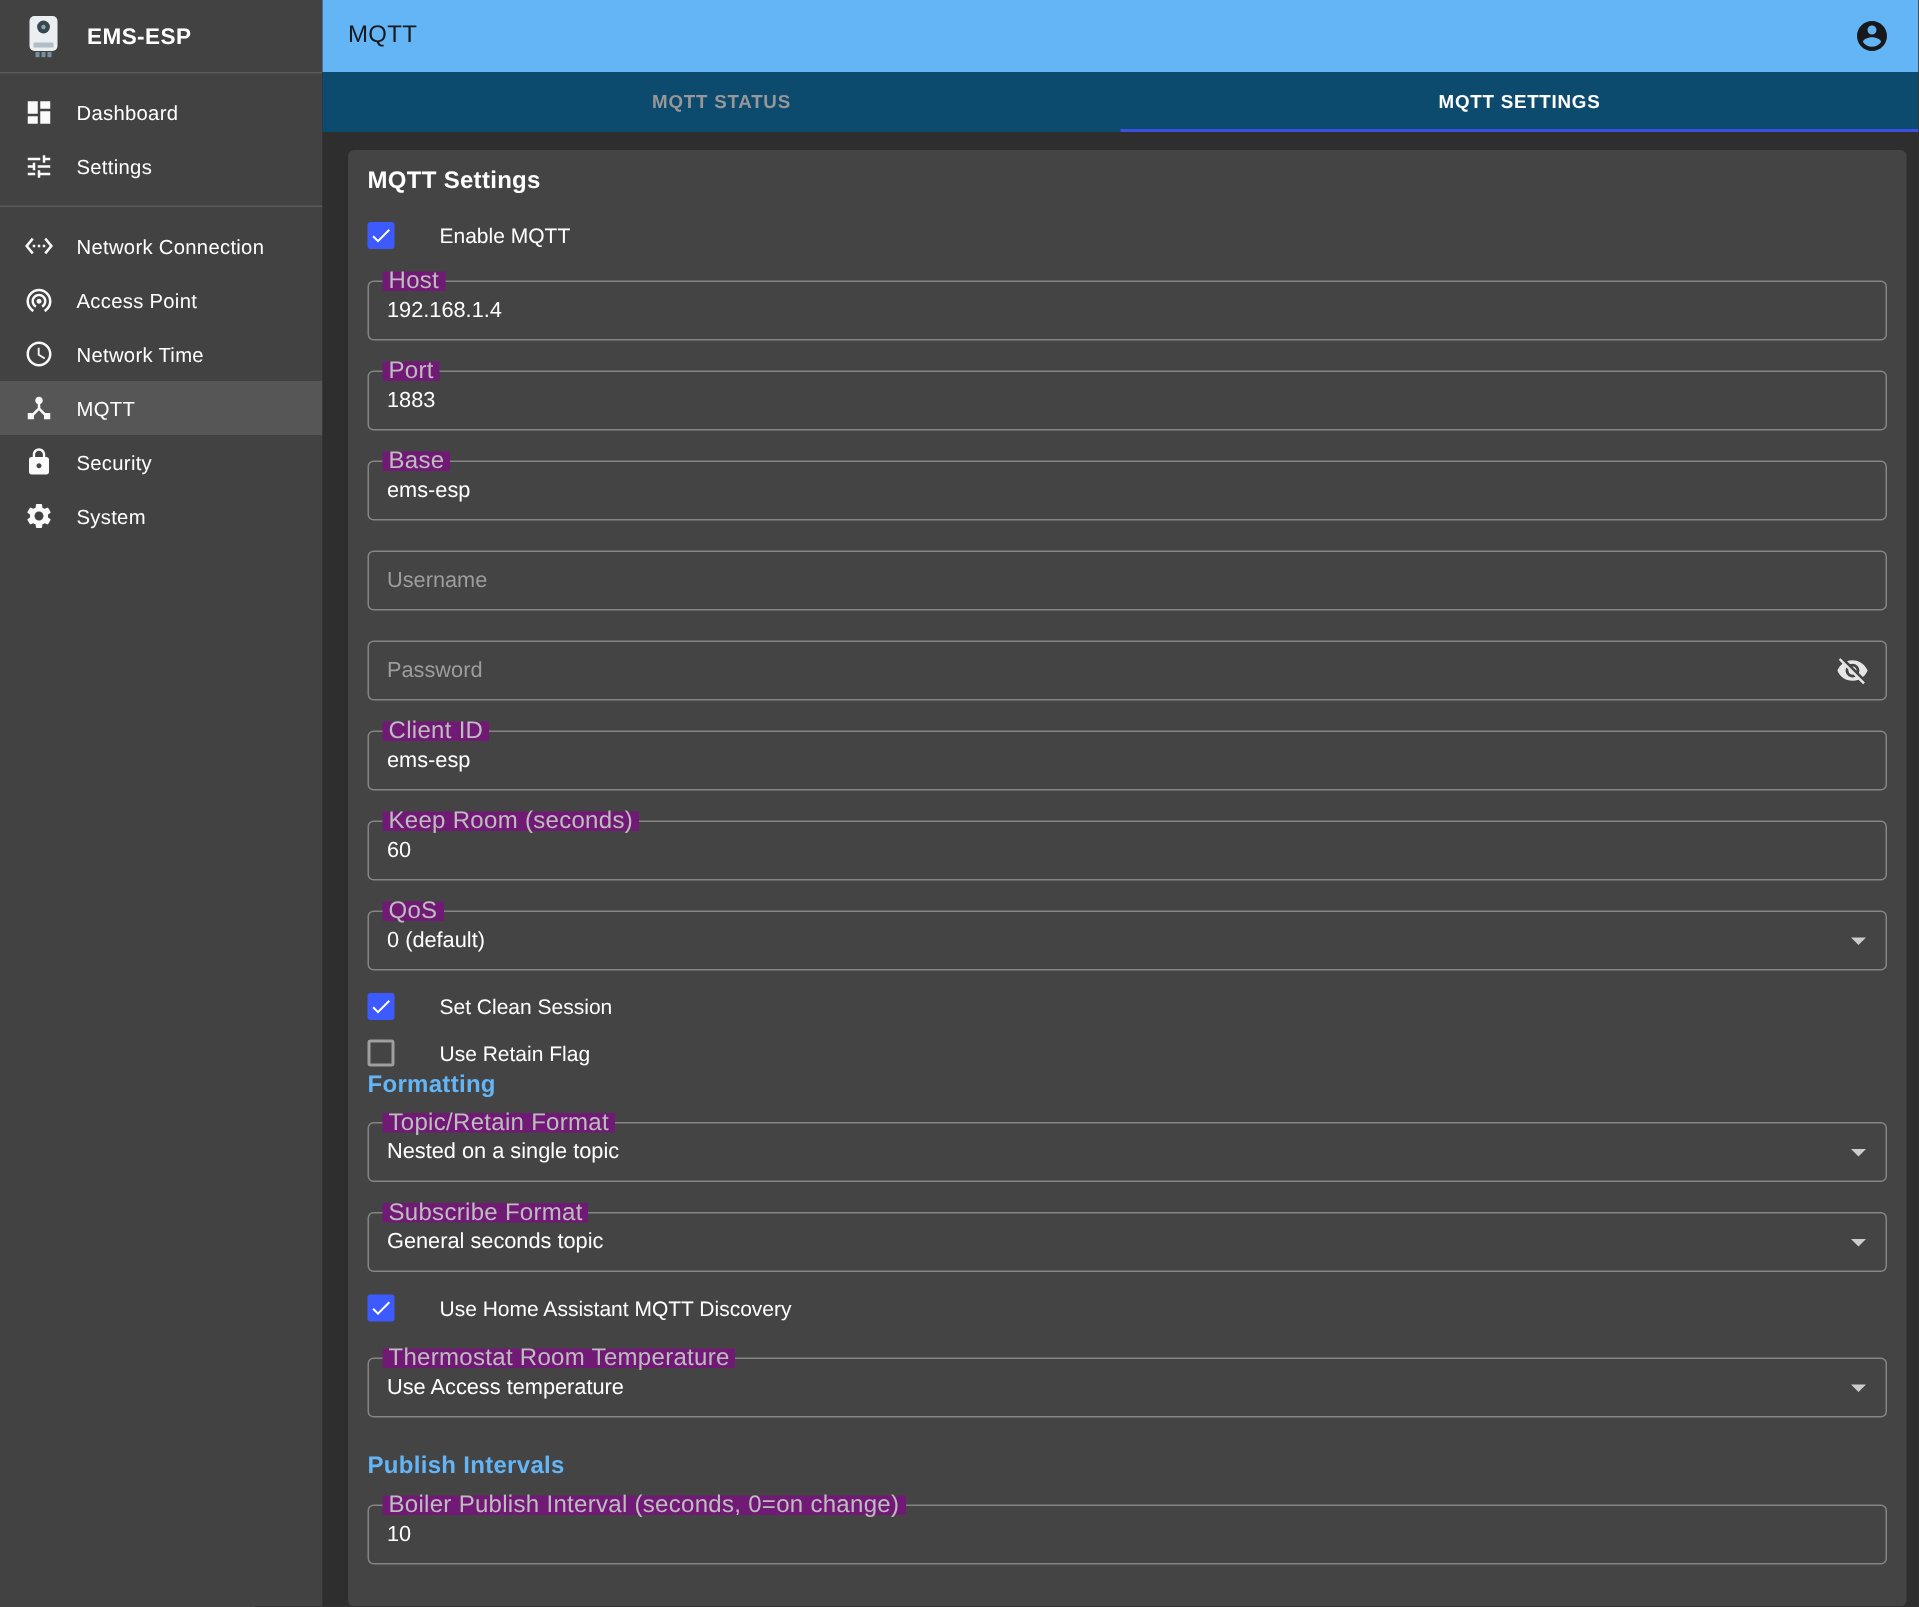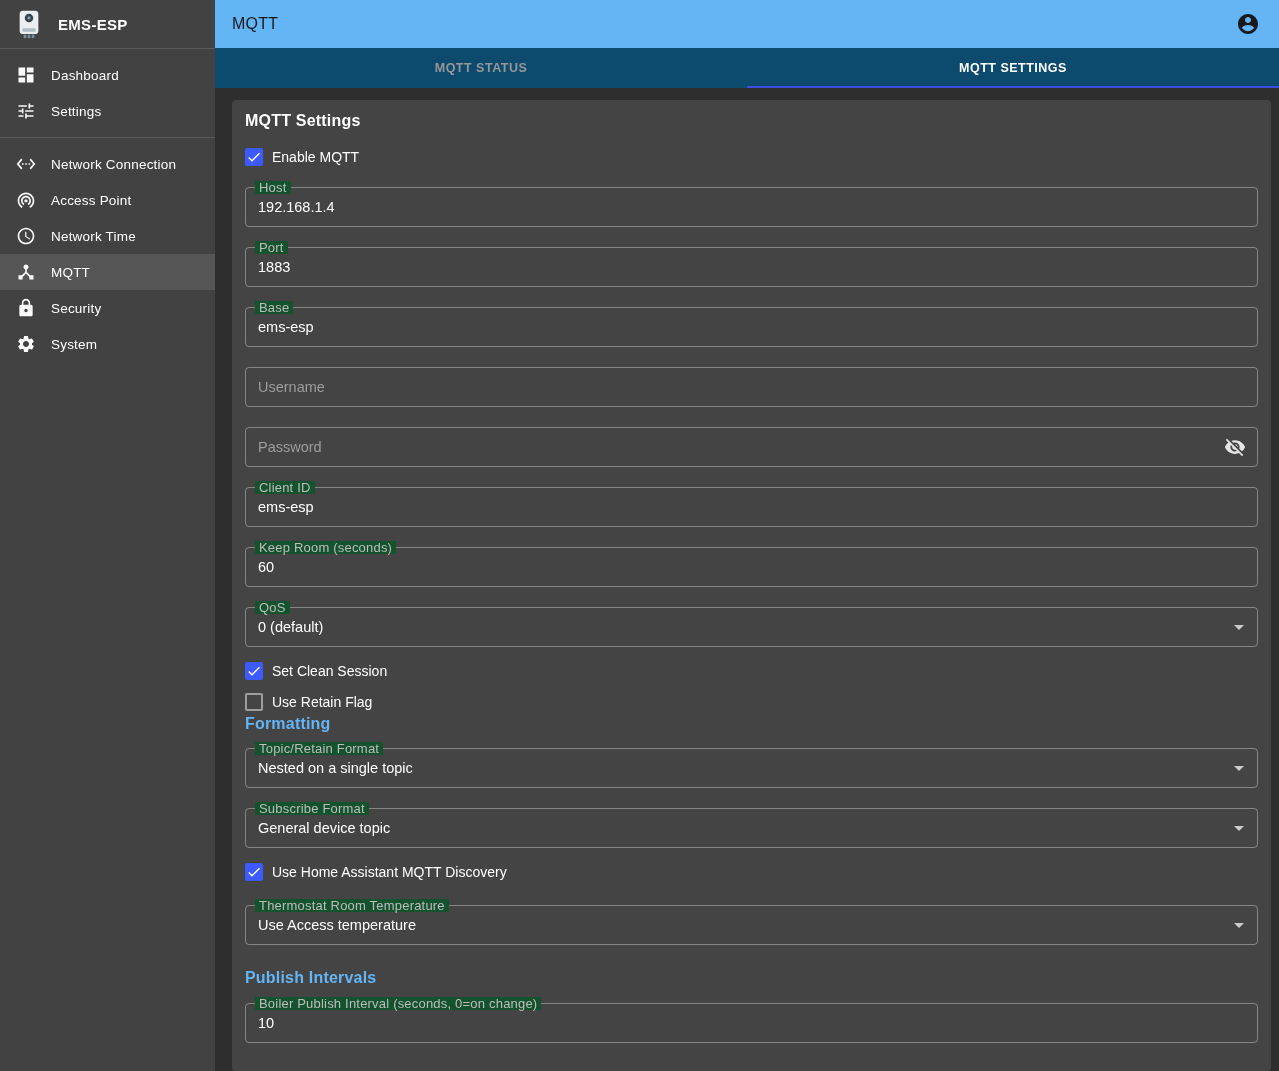--- a/index.html
+++ b/index.html
@@ -30,33 +30,33 @@
   .tab { flex:1; position:relative; display:flex; align-items:center; justify-content:center;
          font-size:12.5px; font-weight:700; letter-spacing:.5px; color:#979797; text-transform:uppercase; cursor:pointer; }
   .tab.active { color:#fff; }
   .tab.active::after { content:""; position:absolute; bottom:0; left:0; right:0; height:2px; background:#3d4fe0; }
 
   .content { flex:1; overflow:hidden; }
   .card { margin:12px 8px 0 17px; background:#444; border-radius:4px; padding:12px 13px 28px; }
   .card-heading { color:#fff; font-size:16px; font-weight:700; margin-bottom:14px; letter-spacing:.2px; }
 
   
-  .check-row { display:flex; align-items:center; height:26px; gap:9px; cursor:pointer;text-align:right; }
+  .check-row { display:flex; align-items:center; height:26px; gap:30px; cursor:pointer;text-align:right; }
   .checkbox { width:18px; height:18px; flex:0 0 18px; border-radius:2px; position:relative; }
   .checkbox.checked { background:#3d5afe; }
   .checkbox.checked svg { width:16px; height:16px; fill:#fff; position:absolute; top:1px; left:1px; }
   .checkbox.unchecked { border:2px solid #9e9e9e; }
   .check-label { color:#fff; font-size:14px; }
 
   
   .form-row { position:relative; margin-top:20px; }
   .mt-17 { margin-top:17px; } .mt-16 { margin-top:16px; } .mt-15 { margin-top:15px; }
   .mt-14 { margin-top:20px; } .mt-11 { margin-top:11px; } .mt-5 { margin-top:5px; }
   .field { position:relative; height:40px; border:1px solid rgba(255,255,255,.35); border-radius:4px; }
-  .field-label { position:absolute; top:-7px; left:9px; background:#14532d; padding:0 4px; font-size:13px;
+  .field-label { position:absolute; top:-7px; left:9px; background:#701a75; padding:0 4px; font-size:16px;
                  color:#bdbdbd; letter-spacing:.2px; line-height:13px; white-space:nowrap; }
   .field-input { width:100%; height:100%; background:transparent; border:none; outline:none;
                  color:#fff; font-size:14.5px; padding:0 44px 0 12px; }
   .field-input::placeholder { color:#9d9d9d; opacity:1; }
   .select { cursor:pointer; }
   .select-value { position:absolute; left:12px; top:0; bottom:0; display:flex; align-items:center; color:#fff; font-size:14.5px; }
   .caret { position:absolute; right:13px; top:50%; margin-top:-2px; width:0; height:0;
            border-left:5px solid transparent; border-right:5px solid transparent; border-top:5px solid #cccccc; }
   .eye { position:absolute; right:11px; top:50%; transform:translateY(-50%); cursor:pointer; line-height:0; }
   .eye svg { width:22px; height:22px; fill:#e6e6e6; }
@@ -269,21 +269,21 @@
           <div class="field select">
             <span class="field-label">Topic/Retain Format</span>
             <span class="select-value">Nested on a single topic</span>
             <span class="caret"></span>
           </div>
         </div>
 
         <div class="form-row">
           <div class="field select">
             <span class="field-label">Subscribe Format</span>
-            <span class="select-value">General device topic</span>
+            <span class="select-value">General seconds topic</span>
             <span class="caret"></span>
           </div>
         </div>
 
         <div class="check-row mt-11">
           <span class="checkbox checked">
             <svg viewBox="0 0 24 24">
                 <path d="M9 16.17L4.83 12l-1.42 1.41L9 19 21 7l-1.41-1.41z"></path>
               </svg>
           </span>

